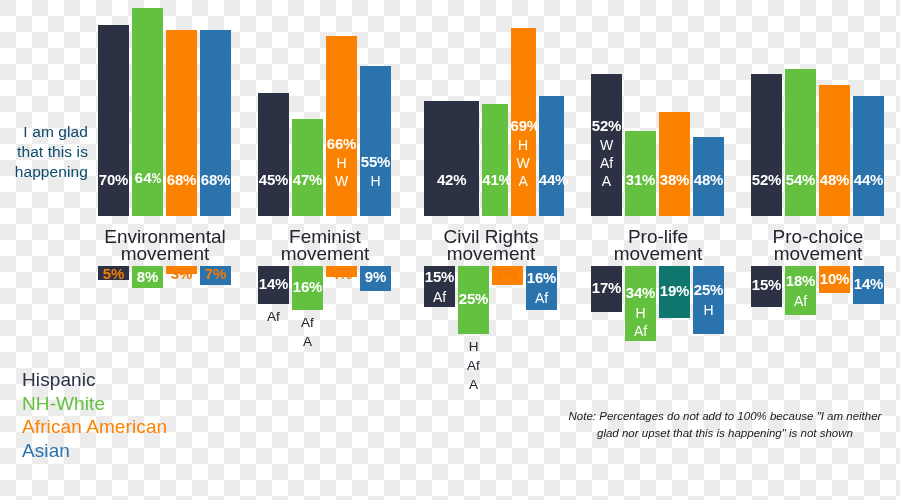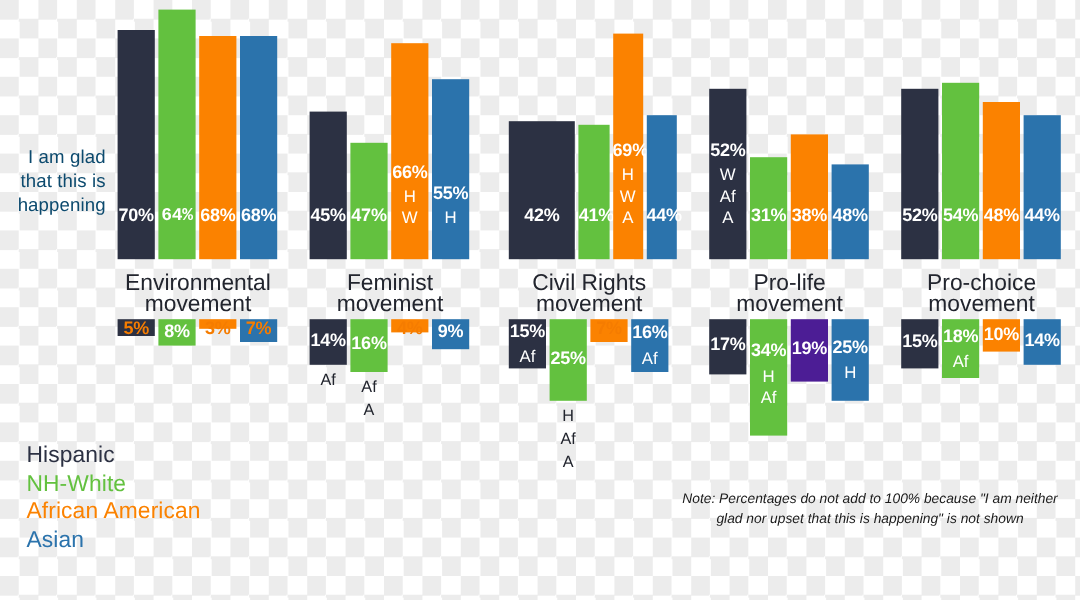--- a/index.html
+++ b/index.html
@@ -204,26 +204,26 @@
           <div class="bar-top" style="height: 79.17px; background: rgb(43, 115, 172);">
             <span class="val">48%</span>
           </div>
         </div>
         <div class="catlabel" style="white-space: pre-line;">Pro-life
 movement</div>
         <div class="bars-bot">
           <div class="bar-bot" style="height: 46.41px; background: rgb(44, 49, 67);">
             <span class="val" style="top: 13.205px;">17%</span>
           </div>
-          <div class="bar-bot" style="height: 97px; background: rgb(99, 193, 63);">
+          <div class="bar-bot" style="height: 75px; background: rgb(99, 193, 63);">
             <span class="val" style="top: 18.41px;">34%</span>
             <span class="sig-in" style="top: 38.41px;">H
 Af</span>
           </div>
-          <div class="bar-bot" style="height: 51.87px; background: #4c1d95;">
+          <div class="bar-bot" style="height: 51.87px; background: #0f766e;">
             <span class="val" style="top: 15.935px;">19%</span>
           </div>
           <div class="bar-bot" style="height: 68.25px; background: rgb(43, 115, 172);">
             <span class="val" style="top: 15.125px;">25%</span>
             <span class="sig-in" style="top: 35.125px;">H</span>
           </div>
         </div>
       </div>
       <div class="group" style="left: 745px;">
         <div class="bars-top">

